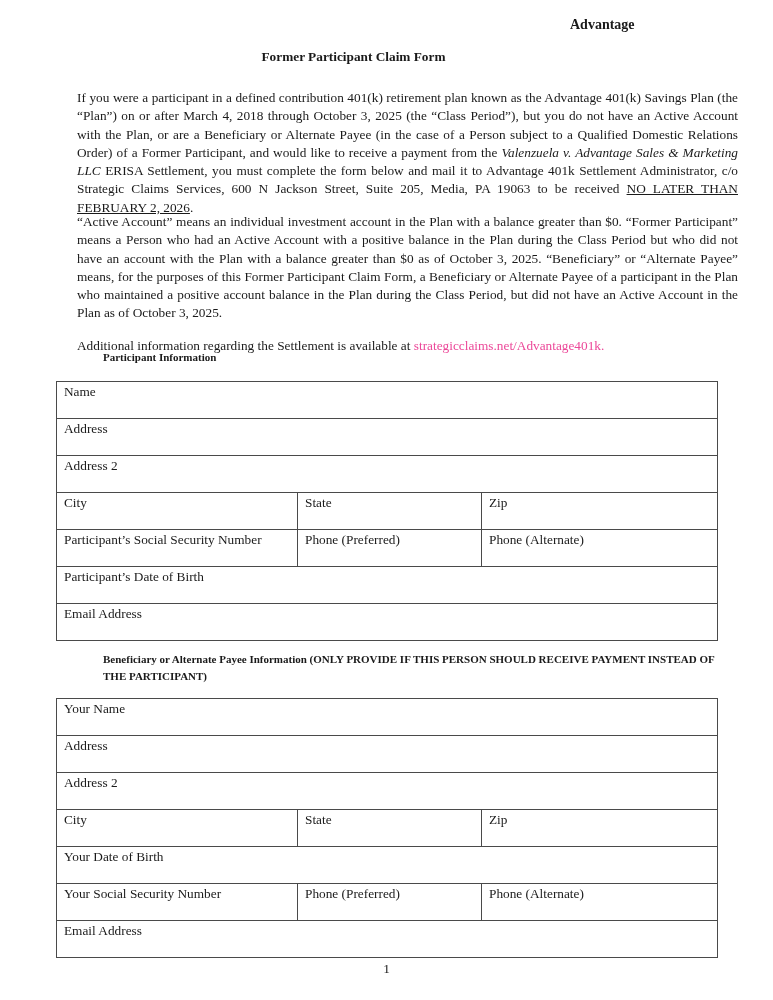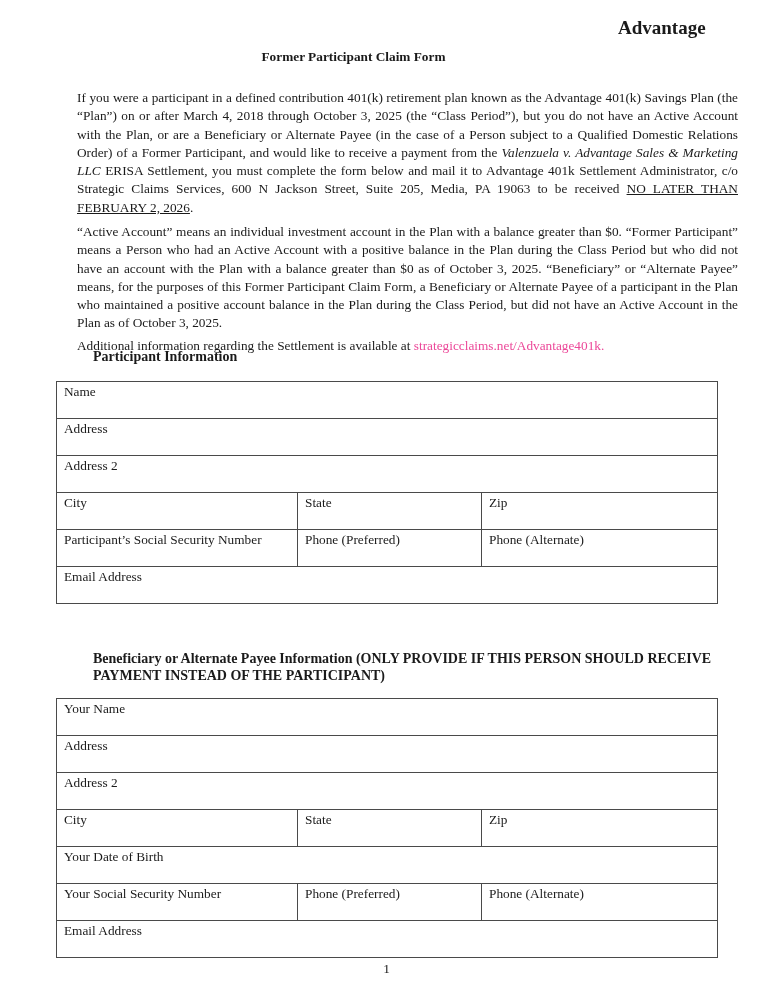--- a/index.html
+++ b/index.html
@@ -4,38 +4,38 @@
 <style>
   html, body { margin: 0; padding: 0; background: #ffffff; }
   body {
     width: 773px; height: 1000px; position: relative; overflow: hidden;
     font-family: "Liberation Serif", "DejaVu Serif", serif;
     color: #1a1a1a;
     font-size: 13.3px;
   }
   .header-right {
     position: absolute; top: 17px; left: 570px;
-    font-weight: bold; font-size: 19px; margin-left: 48px;
+    font-weight: bold; font-size: 14px;
   }
   .title {
     position: absolute; top: 49px; left: 0; width: 707px; text-align: center;
     font-weight: bold; font-size: 13.3px;
   }
   .para {
     position: absolute; left: 61px; width: 661px;
     text-align: justify; line-height: 18.3px; font-size: 13.3px;
     margin: 16px;
   }
   .p1 { top: 73px; }
-  .p2 { top: 207px; }
+  .p2 { top: 197px; }
   .p3 { top: 321px; }
   .u { text-decoration: underline; }
   .link { color: #ec4899; text-decoration-color: #4a7fb5; }
   .section-heading {
-    position: absolute; left: 93px; font-weight: bold; font-size: 14px; line-height: 16.5px;
+    position: absolute; left: 103px; font-weight: bold; font-size: 11px; line-height: 16.5px;
   }
   .sh1 { top: 349px; }
   .sh2 { top: 651px; width: 630px; }
   table.form {
     position: absolute; left: 56px; width: 661px;
     border-collapse: collapse; table-layout: fixed;
   }
   table.form td {
     border: 1.3px solid #4a4a4a;
     height: 35px; padding: 0 0 0 7px;
@@ -83,20 +83,23 @@
     <td>City</td>
     <td>State</td>
     <td>Zip</td>
   </tr>
   <tr>
     <td>Participant’s Social Security Number</td>
     <td>Phone (Preferred)</td>
     <td>Phone (Alternate)</td>
   </tr>
   <tr>
+        <td colspan="3">Participant’s Date of Birth</td>
+      </tr>
+  <tr>
         <td colspan="3">Email Address</td>
       </tr>
 </tbody>
   </table>
 
 <div class="section-heading sh2">Beneficiary or Alternate Payee Information (ONLY PROVIDE IF THIS PERSON SHOULD RECEIVE PAYMENT INSTEAD OF THE PARTICIPANT)</div>
 
 <table class="form t2">
   <colgroup>
       <col style="width:241px">

